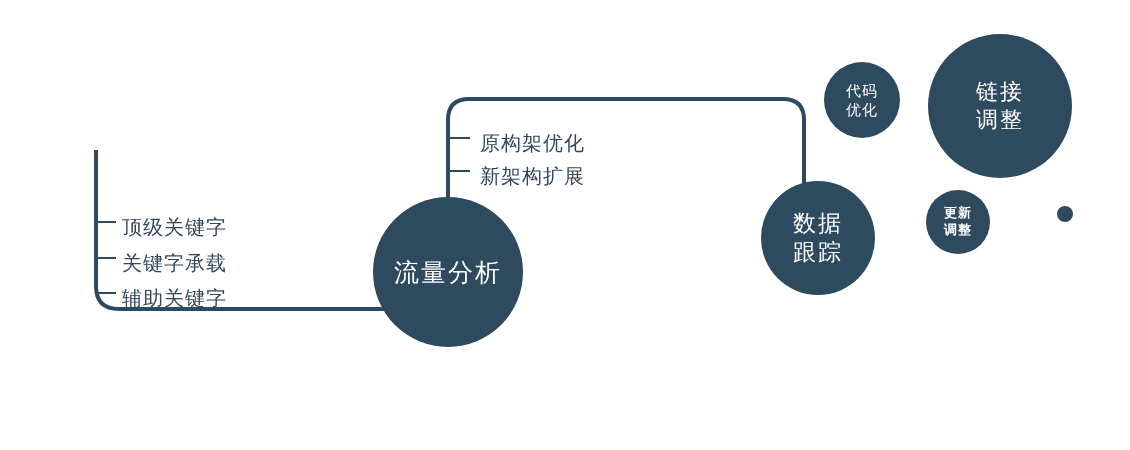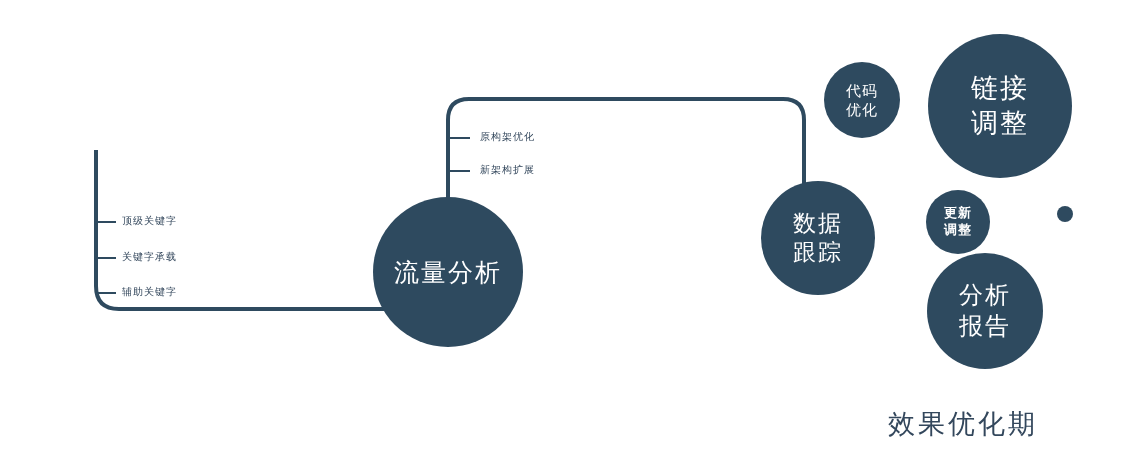--- a/index.html
+++ b/index.html
@@ -27,27 +27,27 @@
     align-items: center; justify-content: center;
     text-align: center; line-height: 1.28; z-index: 2;
     letter-spacing: 2px;
   }
   .node span { display: block; }
 
   .n-traffic  { left: 13px;  top: 48px;  width: 164px; height: 164px; font-size: 27px; }
   .n-structure{ left: 373px; top: 197px; width: 150px; height: 150px; font-size: 25px; }
   .n-tracking { left: 761px; top: 181px; width: 114px; height: 114px; font-size: 23px; }
   .n-code     { left: 824px; top: 62px;  width: 76px;  height: 76px;  font-size: 15px; letter-spacing: 1px; }
-  .n-link     { left: 928px; top: 34px;  width: 144px; height: 144px; font-size: 27px; }
+  .n-link     { left: 928px; top: 34px;  width: 144px; height: 144px; font-size: 22px; }
   .n-update   { left: 926px; top: 190px; width: 64px;  height: 64px;  font-size: 13px; font-weight: bold; letter-spacing: 1px; }
   .n-report   { left: 927px; top: 253px; width: 116px; height: 116px; font-size: 24px; }
   .n-dot      { left: 1057px; top: 206px; width: 16px; height: 16px; }
 
   .branch-label {
-    position: absolute; font-size: 10px; color: var(--label-text);
+    position: absolute; font-size: 20px; color: var(--label-text);
     white-space: nowrap; z-index: 1; letter-spacing: 1px; text-align: right;
   }
   .edge-label {
     position: absolute; color: var(--label-text); font-weight: bold;
     white-space: nowrap; z-index: 1; letter-spacing: 3px;
   }
   .l-userbase { left: 152px; top: 329px; font-size: 26px; }
   .l-keyword  { left: 527px; top: 62px;  font-size: 26px; }
   .l-footer   { left: 888px; top: 406px; font-size: 27px; font-weight: normal; letter-spacing: 3px; }
 </style>
@@ -86,28 +86,23 @@
     <span>调整</span>
   </div>
 
   <div class="node n-update">
     <span>更新</span>
     <span>调整</span>
   </div>
 
   <div class="node n-dot"></div>
 
-  <div class="node n-report">
-    <span>分析</span>
-    <span>报告</span>
-  </div>
 
   <div class="branch-label" style="left:122px; top:214px;">顶级关键字</div>
   <div class="branch-label" style="left:122px; top:250px;">关键字承载</div>
   <div class="branch-label" style="left:122px; top:285px;">辅助关键字</div>
 
   <div class="branch-label" style="left:480px; top:130px;">原构架优化</div>
   <div class="branch-label" style="left:480px; top:163px;">新架构扩展</div>
 
 
-  <div class="edge-label l-footer">效果优化期</div>
 
 </div>
 
 </body></html>

